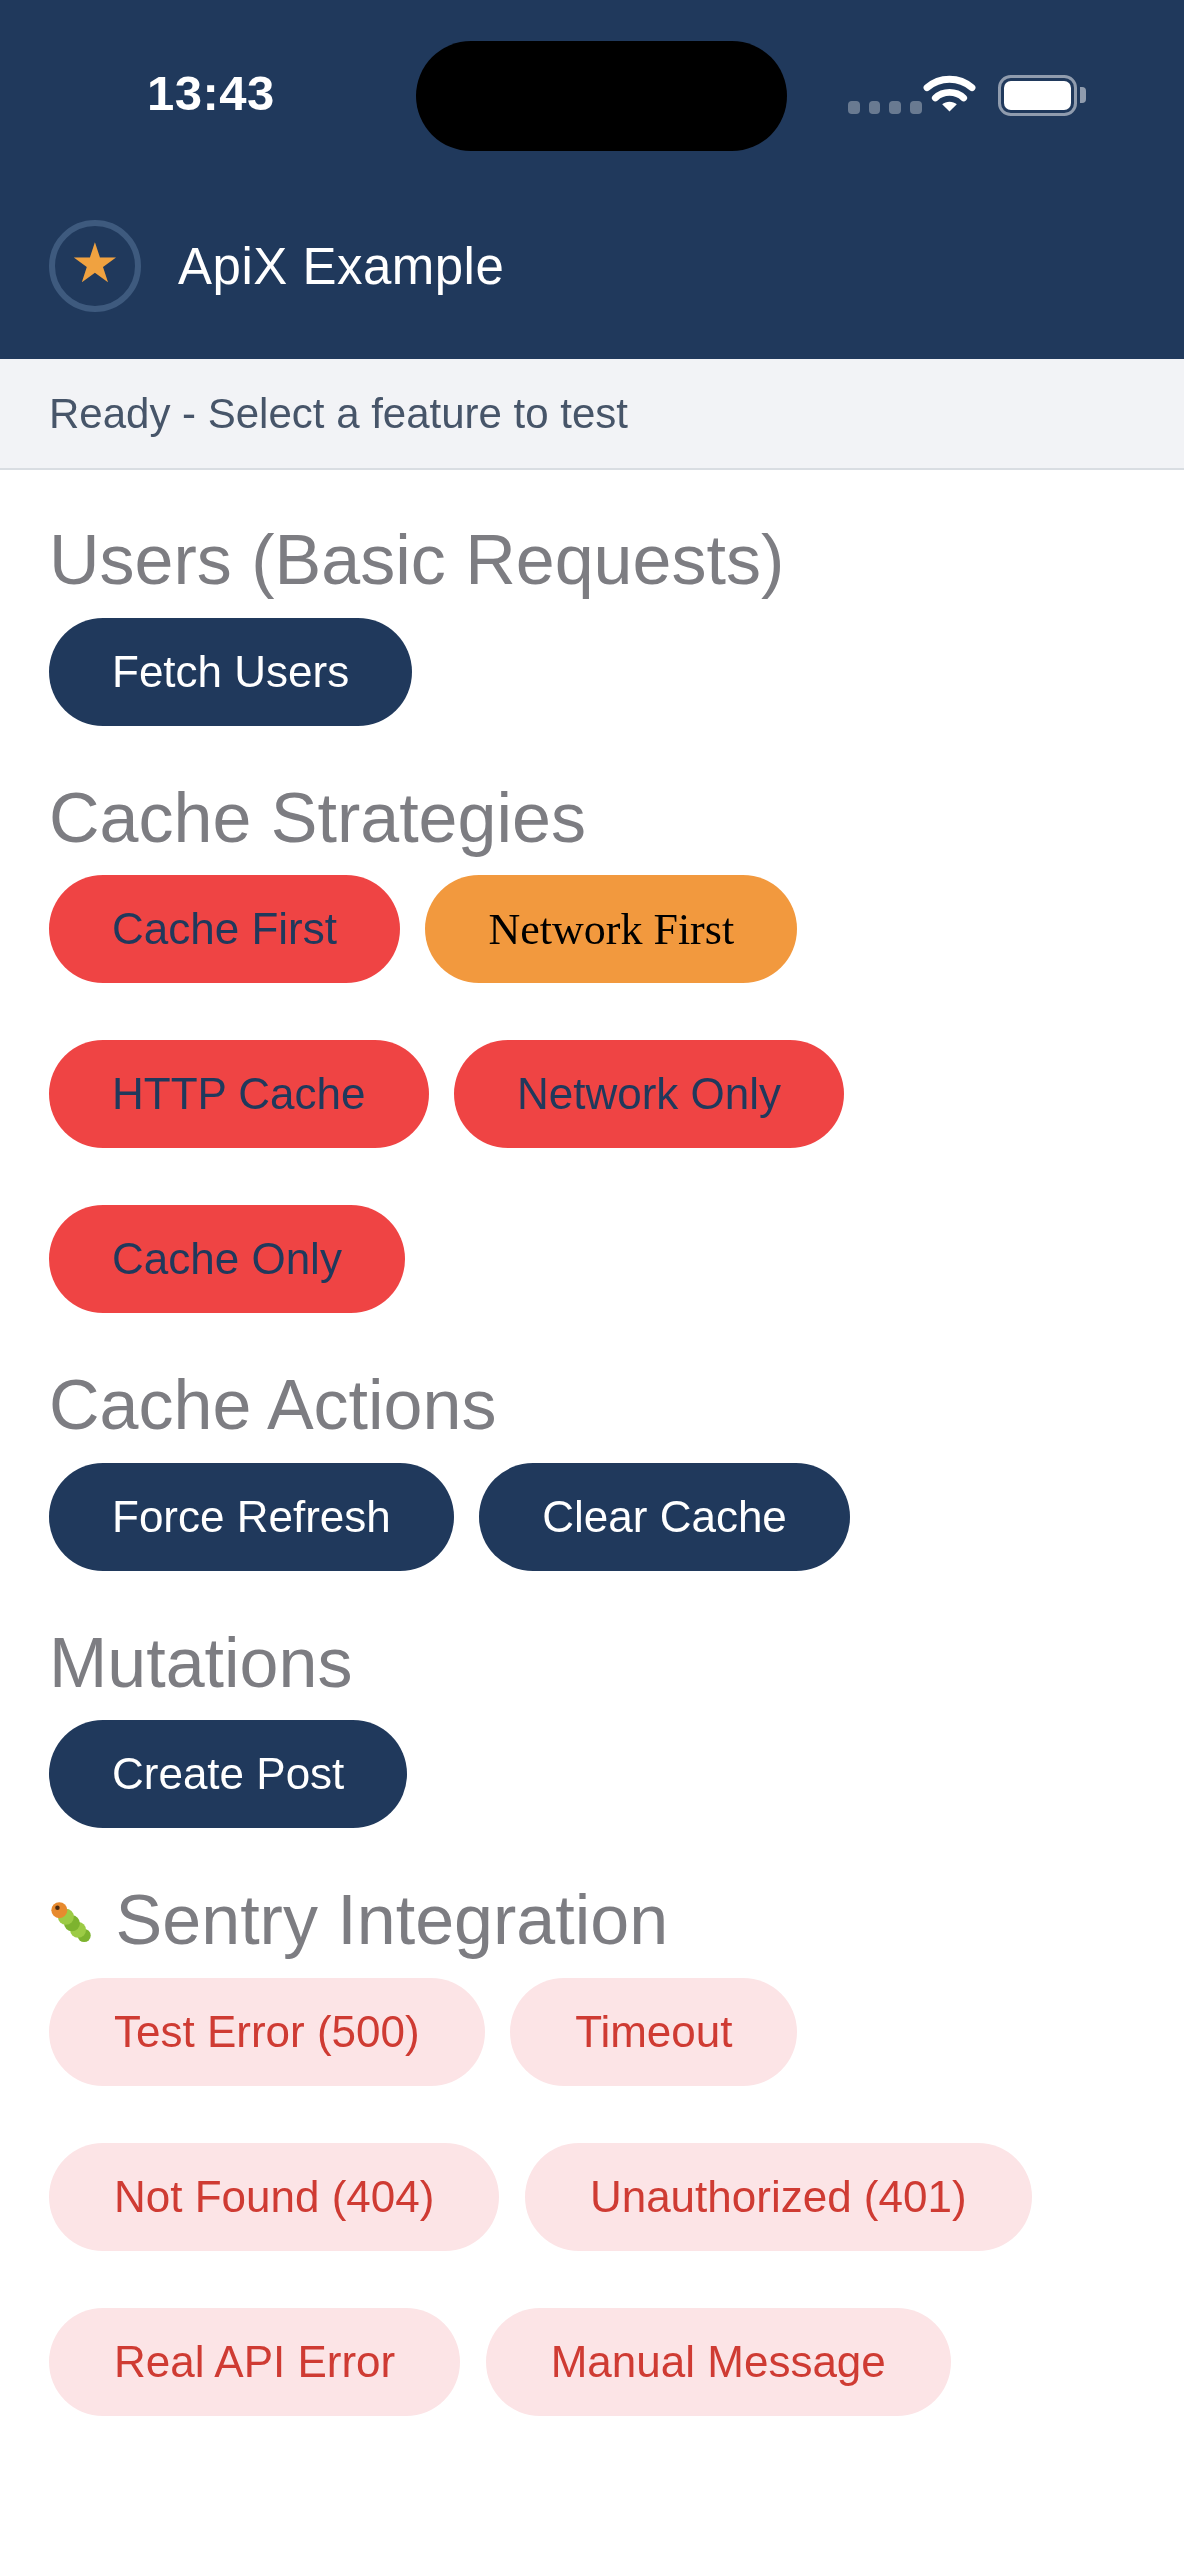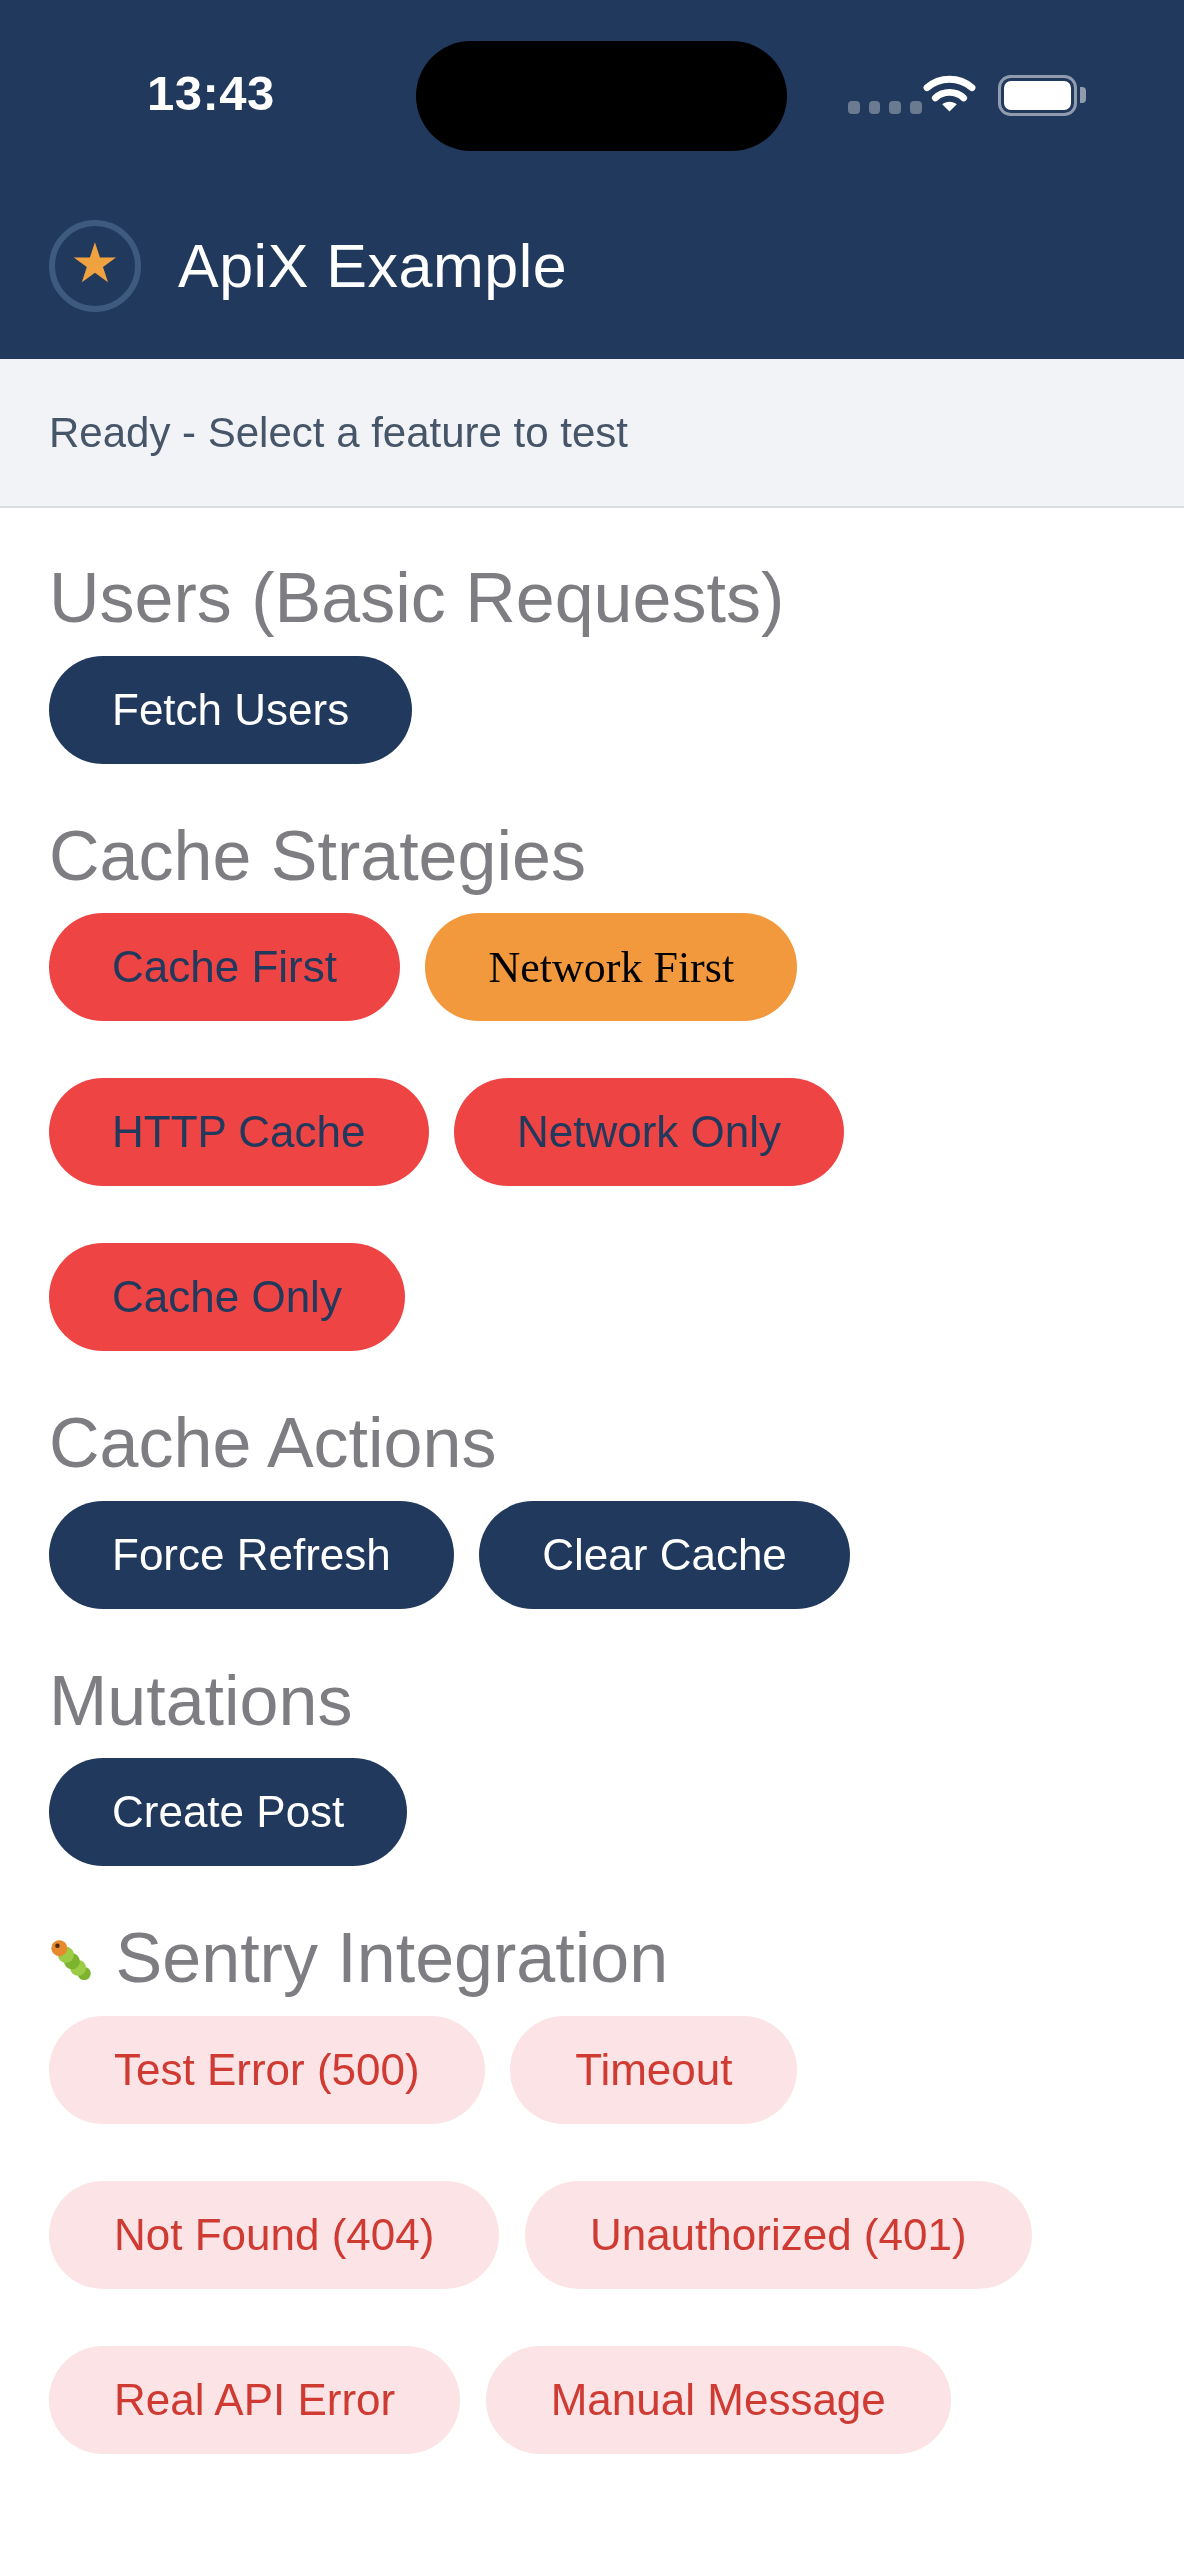--- a/index.html
+++ b/index.html
@@ -29,25 +29,25 @@
   }
   .battery-fill { position:absolute; top:2.9px; left:2.9px; right:2.9px; bottom:2.9px; background:#fff; border-radius:6.9px; }
   .battery-nub { position:absolute; left:1080px; top:87px; width:5.9px; height:15.7px; background:rgba(255,255,255,.5); border-radius:0 3.9px 3.9px 0; }
 
   .title-row { position:absolute; left:49px; top:220px; display:flex; align-items:center; gap:37px; }
   .badge {
     width:92px; height:92px; border:6.9px solid #3E5A7E; border-radius:50%;
     display:flex; align-items:center; justify-content:center; flex:0 0 auto;
   }
   .star { color:#F0A240; font-size:55px; line-height:1; transform:translateY(-2.9px); }
-  .app-title { color:#fff; font-size:61px; font-weight:500; letter-spacing:0.5px; }
+  .app-title { color:#fff; font-size:51px; font-weight:500; letter-spacing:0.5px; }
 
   
   .status-strip {
-    height:149px; background:#F2F3F6; border-bottom:2px solid #D9DDE2;
+    height:111px; background:#F2F3F6; border-bottom:2px solid #D9DDE2;
     display:flex; align-items:center; padding-left:49px;
     font-size:42px; color:#475569;
   }
 
   
   .content { padding:59px 49px 0; }
   .section { margin-top:61px; }
   .section:first-child { margin-top:0; }
   .section-title {
     display:flex; align-items:center; gap:21.6px;

